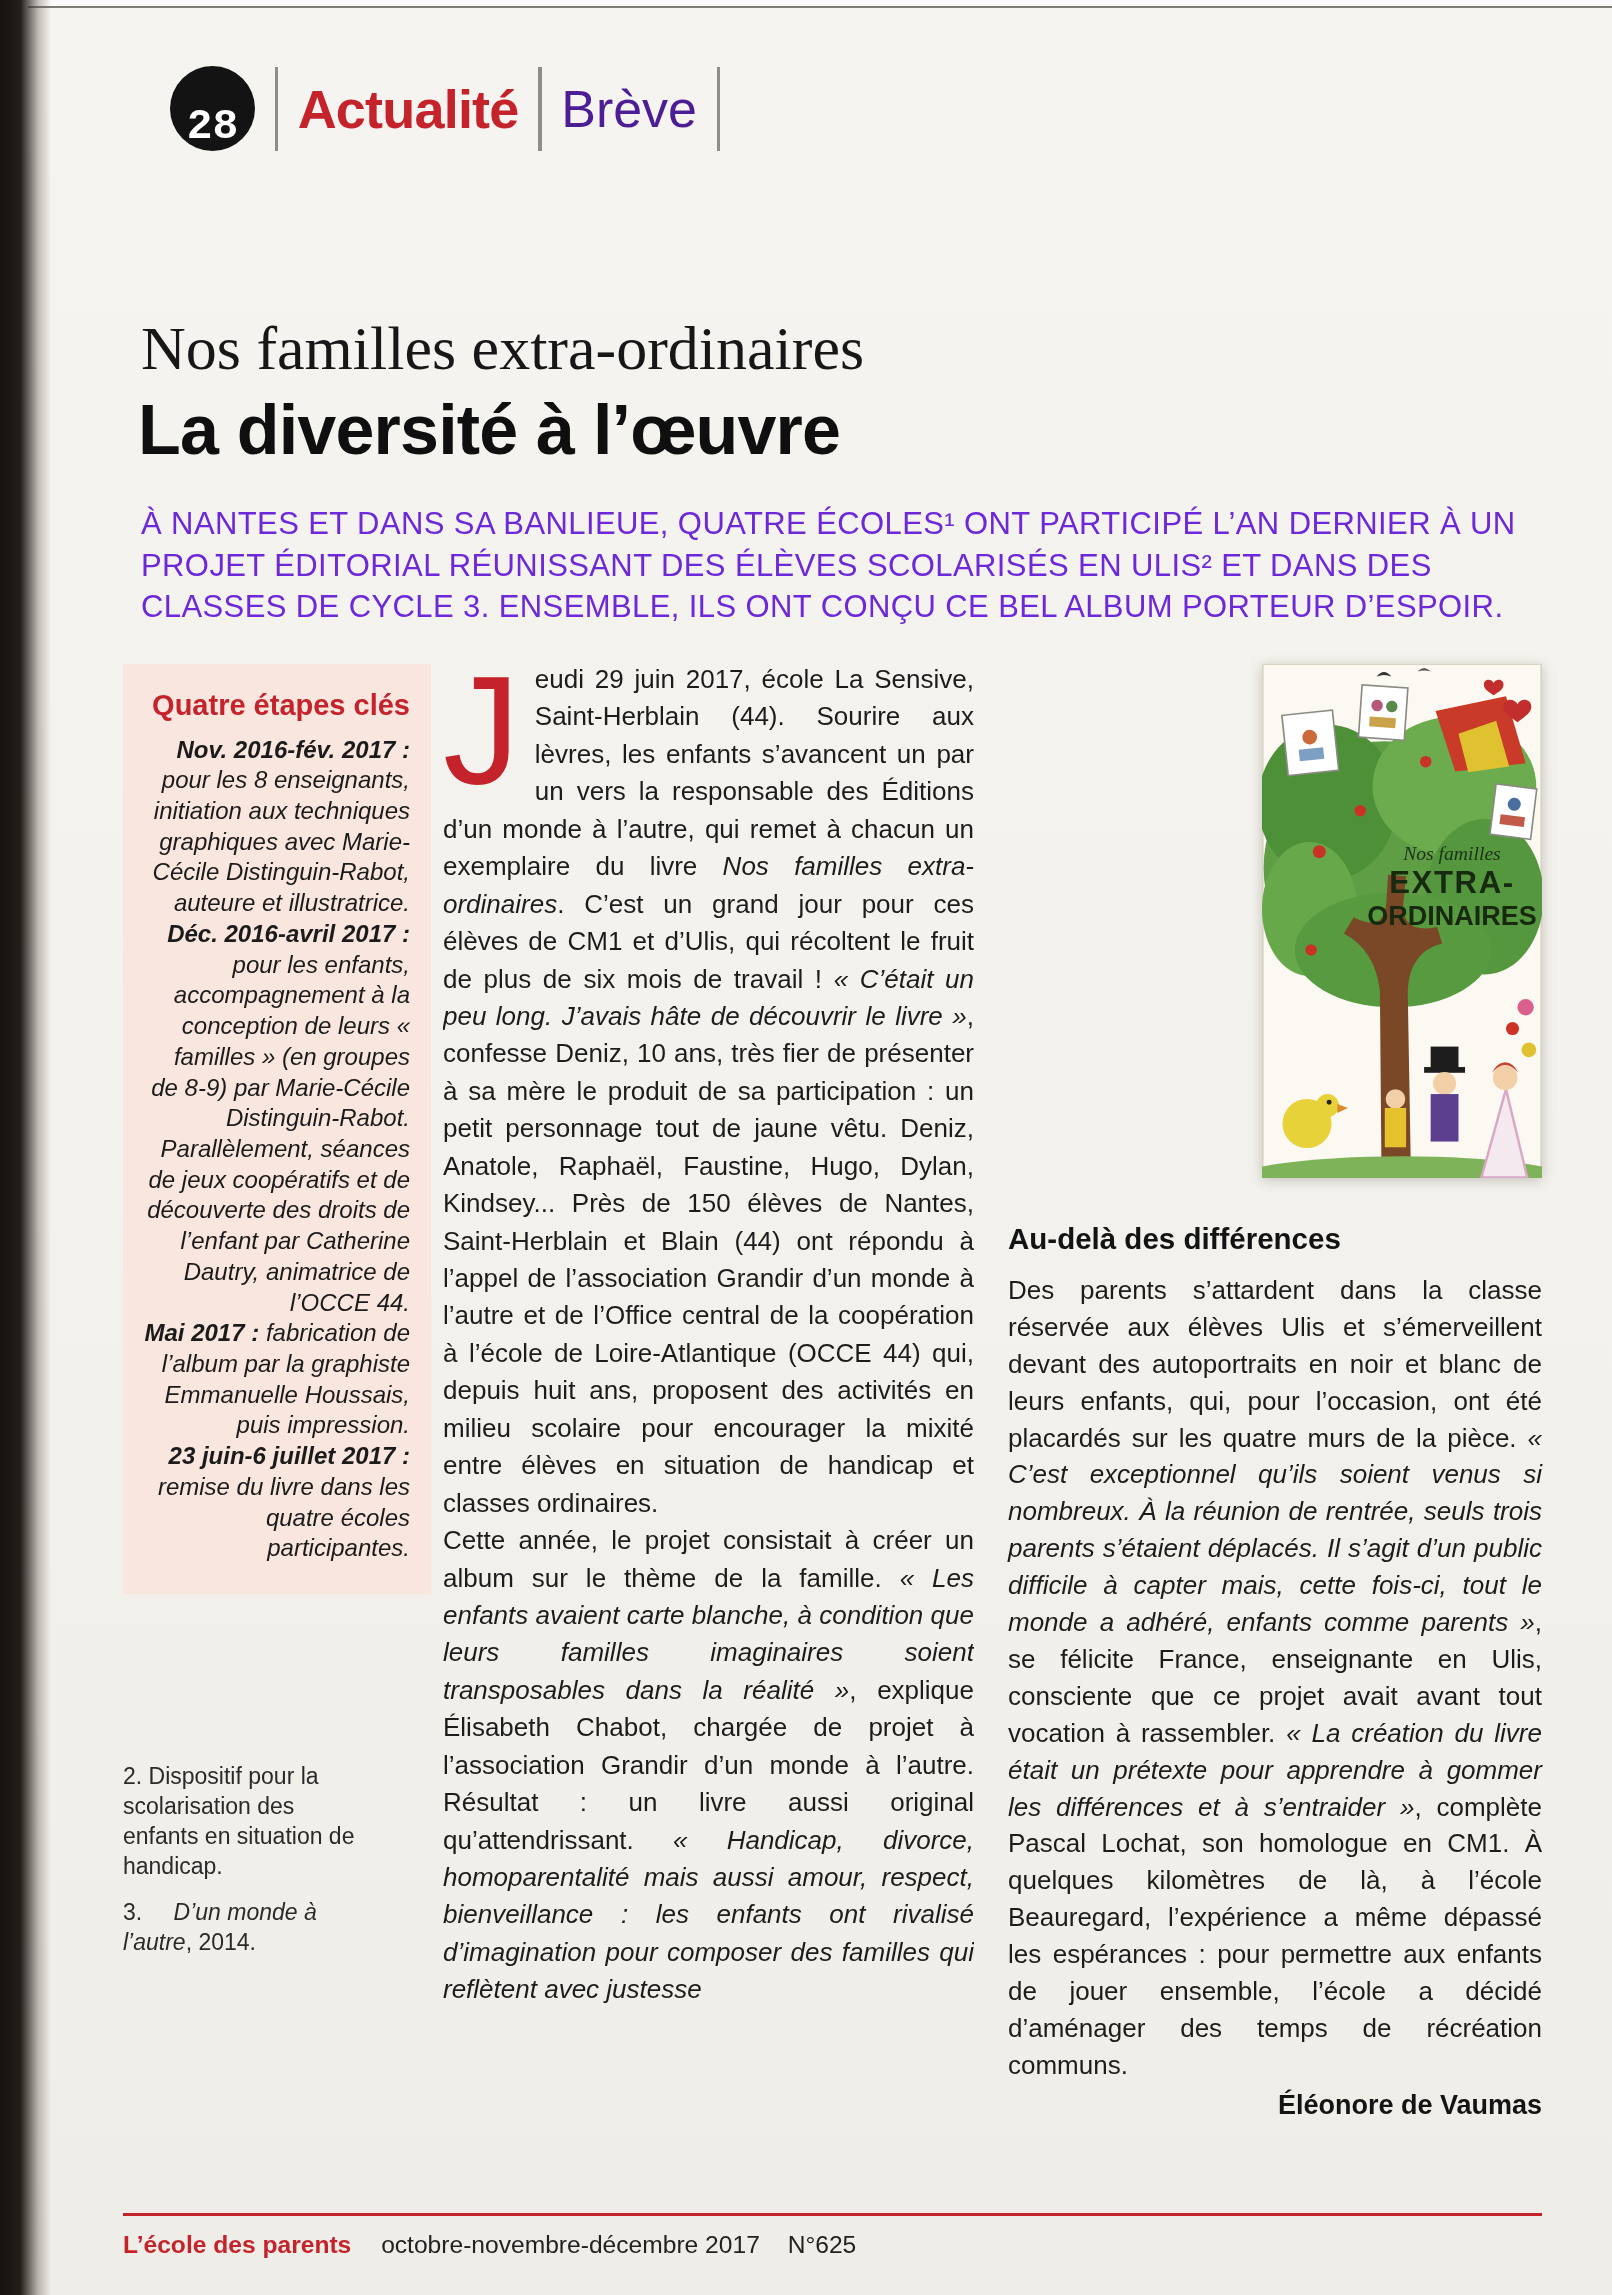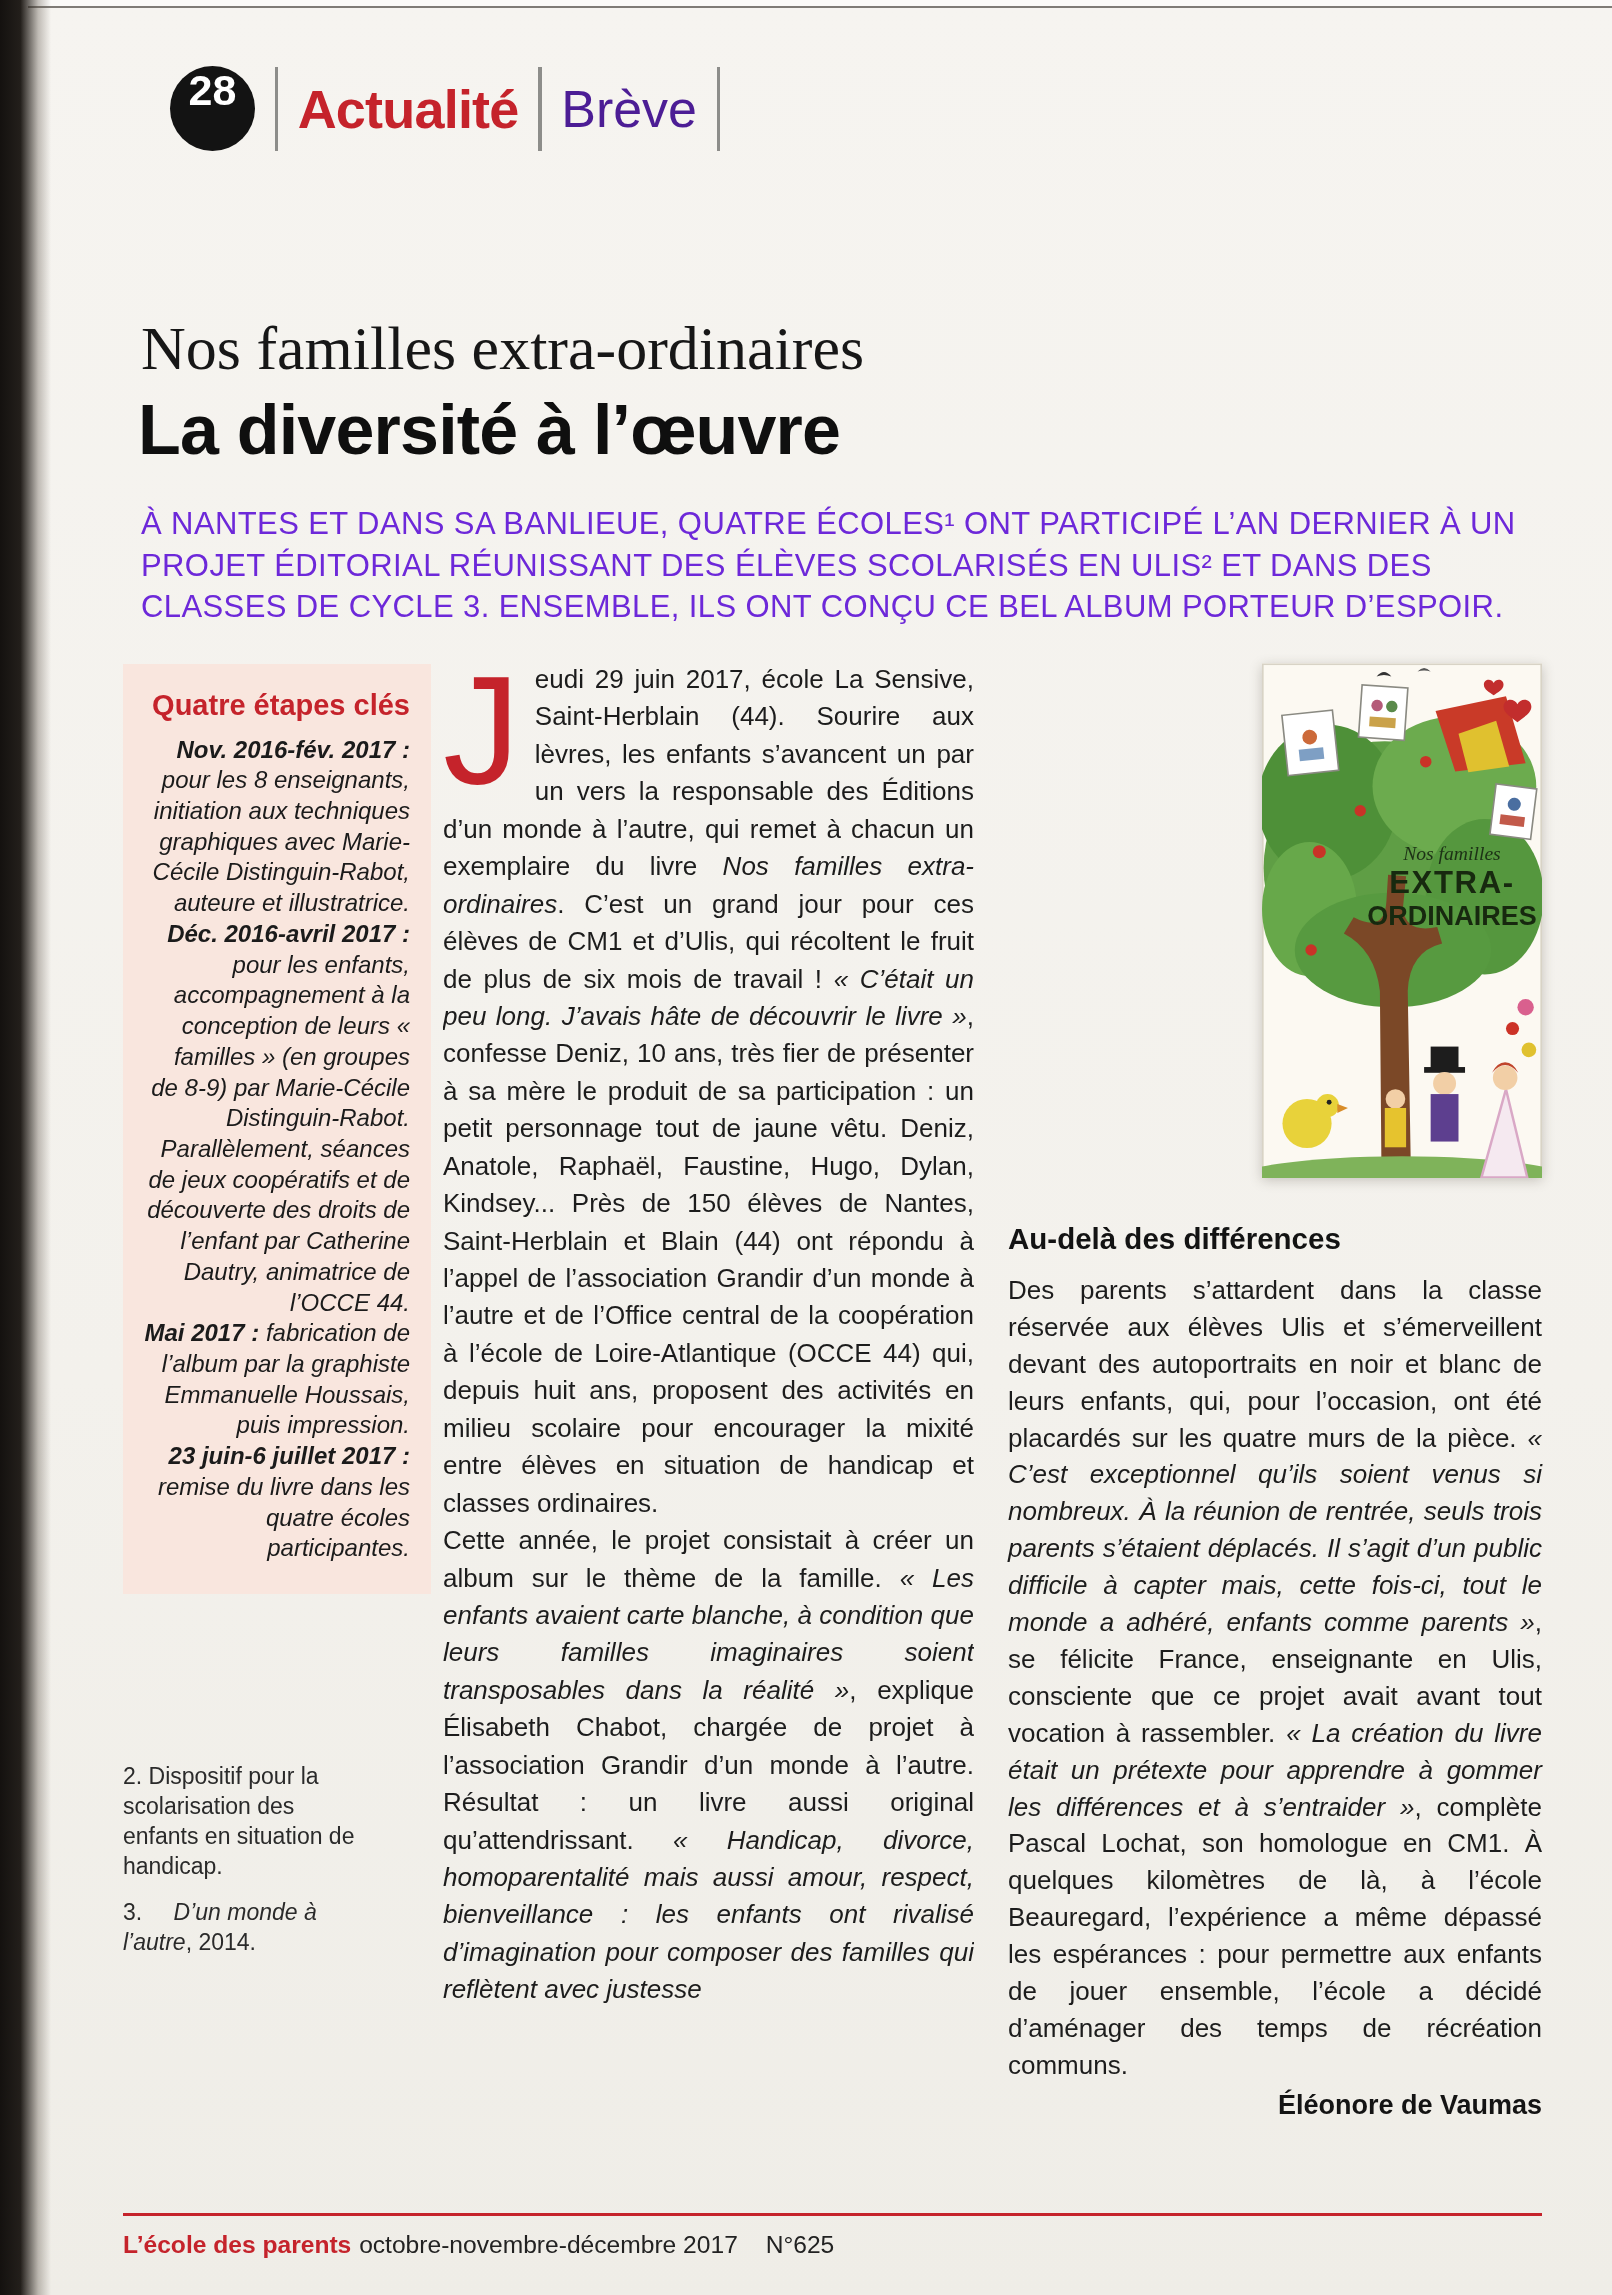--- a/index.html
+++ b/index.html
@@ -11,21 +11,21 @@
   }
   
   .edge-left{position:absolute;left:0;top:0;bottom:0;width:51px;
     background:linear-gradient(90deg,#14110f 0%,#231f1b 40%,rgba(90,80,70,.35) 75%,rgba(90,80,70,0) 100%);z-index:5;}
   .edge-top{position:absolute;top:0;left:0;right:0;height:5.7px;background:#fbfaf8;z-index:4;}
   .edge-topline{position:absolute;top:5.7px;left:28px;right:0;height:2.5px;background:#3f3a34;opacity:.65;z-index:4;}
 
   
   .masthead{position:absolute;left:170px;top:66px;display:flex;align-items:center;gap:19.7px;}
   .page-badge{width:85px;height:85px;border-radius:50%;background:#131313;color:#fff;
-    display:flex;align-items:flex-start;justify-content:center;font-size:43px;font-weight:700;}
+    display:flex;align-items:flex-end;justify-content:center;font-size:43px;font-weight:700;font-family:Liberation Mono, monospace;}
   .m-sep{width:3.3px;height:84px;background:#8d8d8a;}
   .section-label{font-size:54px;font-weight:700;color:#c5232b;letter-spacing:-0.8px;}
   .rubric-label{font-family:Liberation Sans, sans-serif;font-size:52px;color:#4c1d95;}
 
   
   .kicker{position:absolute;left:141px;top:313px;font-family:"Liberation Serif",serif;
     font-size:62px;color:#171717;letter-spacing:0;}
   .title{position:absolute;left:138px;top:390px;font-size:70px;font-weight:700;color:#0f0f0f;letter-spacing:-0.8px;}
   .standfirst{position:absolute;left:141px;top:503px;width:1377px;font-size:31px;line-height:1.34;
     color:#6d28d9;letter-spacing:0.4px;}
@@ -55,21 +55,21 @@
     box-shadow:0 2.5px 11.5px rgba(60,50,40,.25);background:#fcf9f2;}
   .cover svg{display:block;width:100%;height:100%;}
   .section-heading{margin:29.5px 0 16.4px;font-size:29.5px;font-weight:700;color:#131313;}
   .right-body{margin:0;font-size:26px;line-height:1.42;text-align:justify;}
   .byline{margin-top:6.6px;text-align:right;font-weight:700;font-size:27px;color:#141414;}
 
   
   .footer-rule{position:absolute;left:123px;top:2213px;width:1419px;height:3.3px;background:#c5232b;}
   .footer{position:absolute;left:123px;top:2231px;font-size:24.6px;color:#222;}
   .footer-mag{color:#c5232b;font-weight:700;}
-  .footer-issue{margin-left:1px;}
+  .footer-issue{margin-left:23px;}
   .footer-num{margin-left:21px;}
 </style>
 </head>
 <body>
 
 <div class="edge-top"></div>
 <div class="edge-topline"></div>
 <div class="edge-left"></div>
 
 <header class="masthead">

